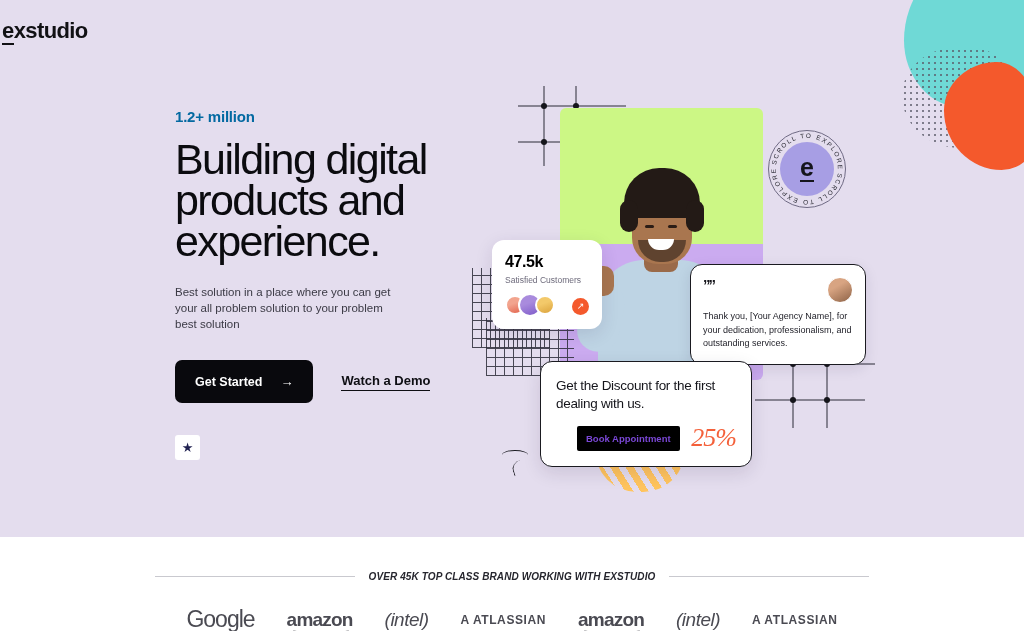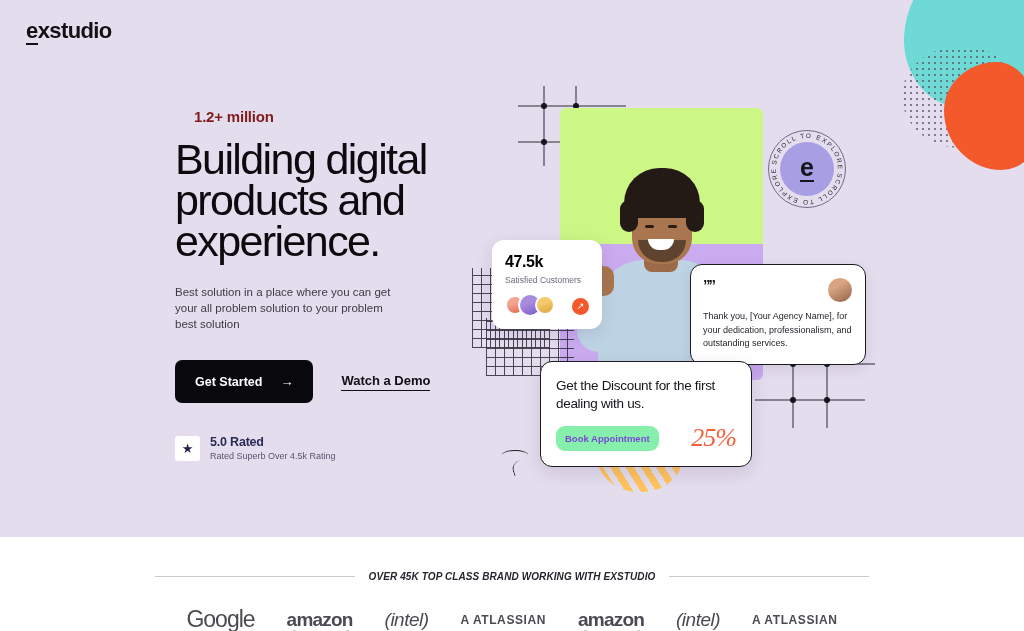--- a/index.html
+++ b/index.html
@@ -39,21 +39,21 @@
     background-size: 6px 6px;
     opacity: .75;
     border-radius: 50% 40% 45% 55%;
   }
 
   
   .navbar {
     position: absolute; left: 0; top: 0;
     width: 1024px; height: 62px;
     display: flex; align-items: center;
-    padding: 0 16px 0 26px;
+    padding: 0 16px 0 2px;
   }
   .logo {
     font-size: 22px; font-weight: 700; letter-spacing: -0.6px;
     color: #111114;
   }
   .logo .e-mark { border-bottom: 2px solid #111114; padding-bottom: 0px; }
   .nav-links {
     margin-left: auto; display: flex; align-items: center; gap: 18px;
   }
   .nav-link {
@@ -68,21 +68,21 @@
     border: 1.3px solid #1b1b22; border-radius: 9px;
     background: transparent;
     padding: 11px 17px;
     font-size: 11.5px; font-weight: 700; color: #111114;
     font-family: inherit; cursor: pointer;
     white-space: nowrap;
   }
 
   
   .copy { position: absolute; left: 175px; top: 108px; width: 310px; }
-  .eyebrow { font-size: 15px; font-weight: 700; color: #7f1d1d; letter-spacing: -0.2px; margin-left: 19px; }
+  .eyebrow { font-size: 15px; font-weight: 700; color: #0369a1; letter-spacing: -0.2px; }
   .eyebrow-sub { font-size: 12.5px; color: #7c7888; margin-top: 8px; }
   .headline {
     margin-top: 14px;
     font-size: 43px; line-height: 41px; font-weight: 400;
     letter-spacing: -1.6px; color: #0b0b0f;
   }
   .lead {
     margin-top: 22px; width: 232px;
     font-size: 11.5px; line-height: 16px; color: #3b3a45;
   }
@@ -217,23 +217,23 @@
   .testi-text { margin-top: 7px; font-size: 9px; line-height: 13.5px; color: #24242c; }
 
   .promo-card {
     left: 70px; top: 283px; width: 212px; padding: 15px 15px 13px;
     border: 1.3px solid #1a1a20;
     box-shadow: 0 6px 18px rgba(30,20,60,.12);
   }
   .promo-title { font-size: 13.5px; line-height: 18px; color: #15151b; letter-spacing: -0.3px; }
   .promo-row { margin-top: 10px; display: flex; align-items: center; }
   .promo-pill {
-    background: #86efac; color: #7a47d6; border: none;
-    border-radius: 9px; padding: 7px 9px;
-    font-size: 9.5px; font-weight: 700; font-family: inherit; cursor: pointer;
+    background: #000000; color: #7a47d6; border: none;
+    border-radius: 2px; padding: 7px 9px;
+    font-size: 9.5px; font-weight: 700; font-family: inherit; cursor: pointer; margin-left: 21px;
   }
   .promo-pct {
     margin-left: auto; font-family: "Liberation Serif", serif;
     font-style: italic; font-size: 26px; color: #f4603a; letter-spacing: -1px;
   }
 
   .stripes {
     position: absolute; left: 125px; top: 372px;
     width: 90px; height: 42px;
     background: repeating-linear-gradient(58deg, #ffc45e 0 7px, transparent 7px 13px);
@@ -282,24 +282,20 @@
       <div class="cta-row">
         <button class="btn-primary">
           <span>Get Started</span>
           <span class="arrow">→</span>
         </button>
         <a class="demo-link">Watch a Demo</a>
       </div>
 
       <div class="rating-row">
         <div class="rating-badge">★</div>
-        <div>
-          <div class="rating-title">5.0 Rated</div>
-          <div class="rating-sub">Rated Superb Over 4.5k Rating</div>
-        </div>
       </div>
     </div>
 
     <div class="visual">
 
       <svg class="cross-grid-tl" viewBox="0 0 108 80">
         <line x1="0" y1="20" x2="108" y2="20" stroke="#2b2b36" stroke-width="1"></line>
         <line x1="0" y1="56" x2="80" y2="56" stroke="#2b2b36" stroke-width="1"></line>
         <line x1="26" y1="0" x2="26" y2="80" stroke="#2b2b36" stroke-width="1"></line>
         <line x1="58" y1="0" x2="58" y2="46" stroke="#2b2b36" stroke-width="1"></line>

